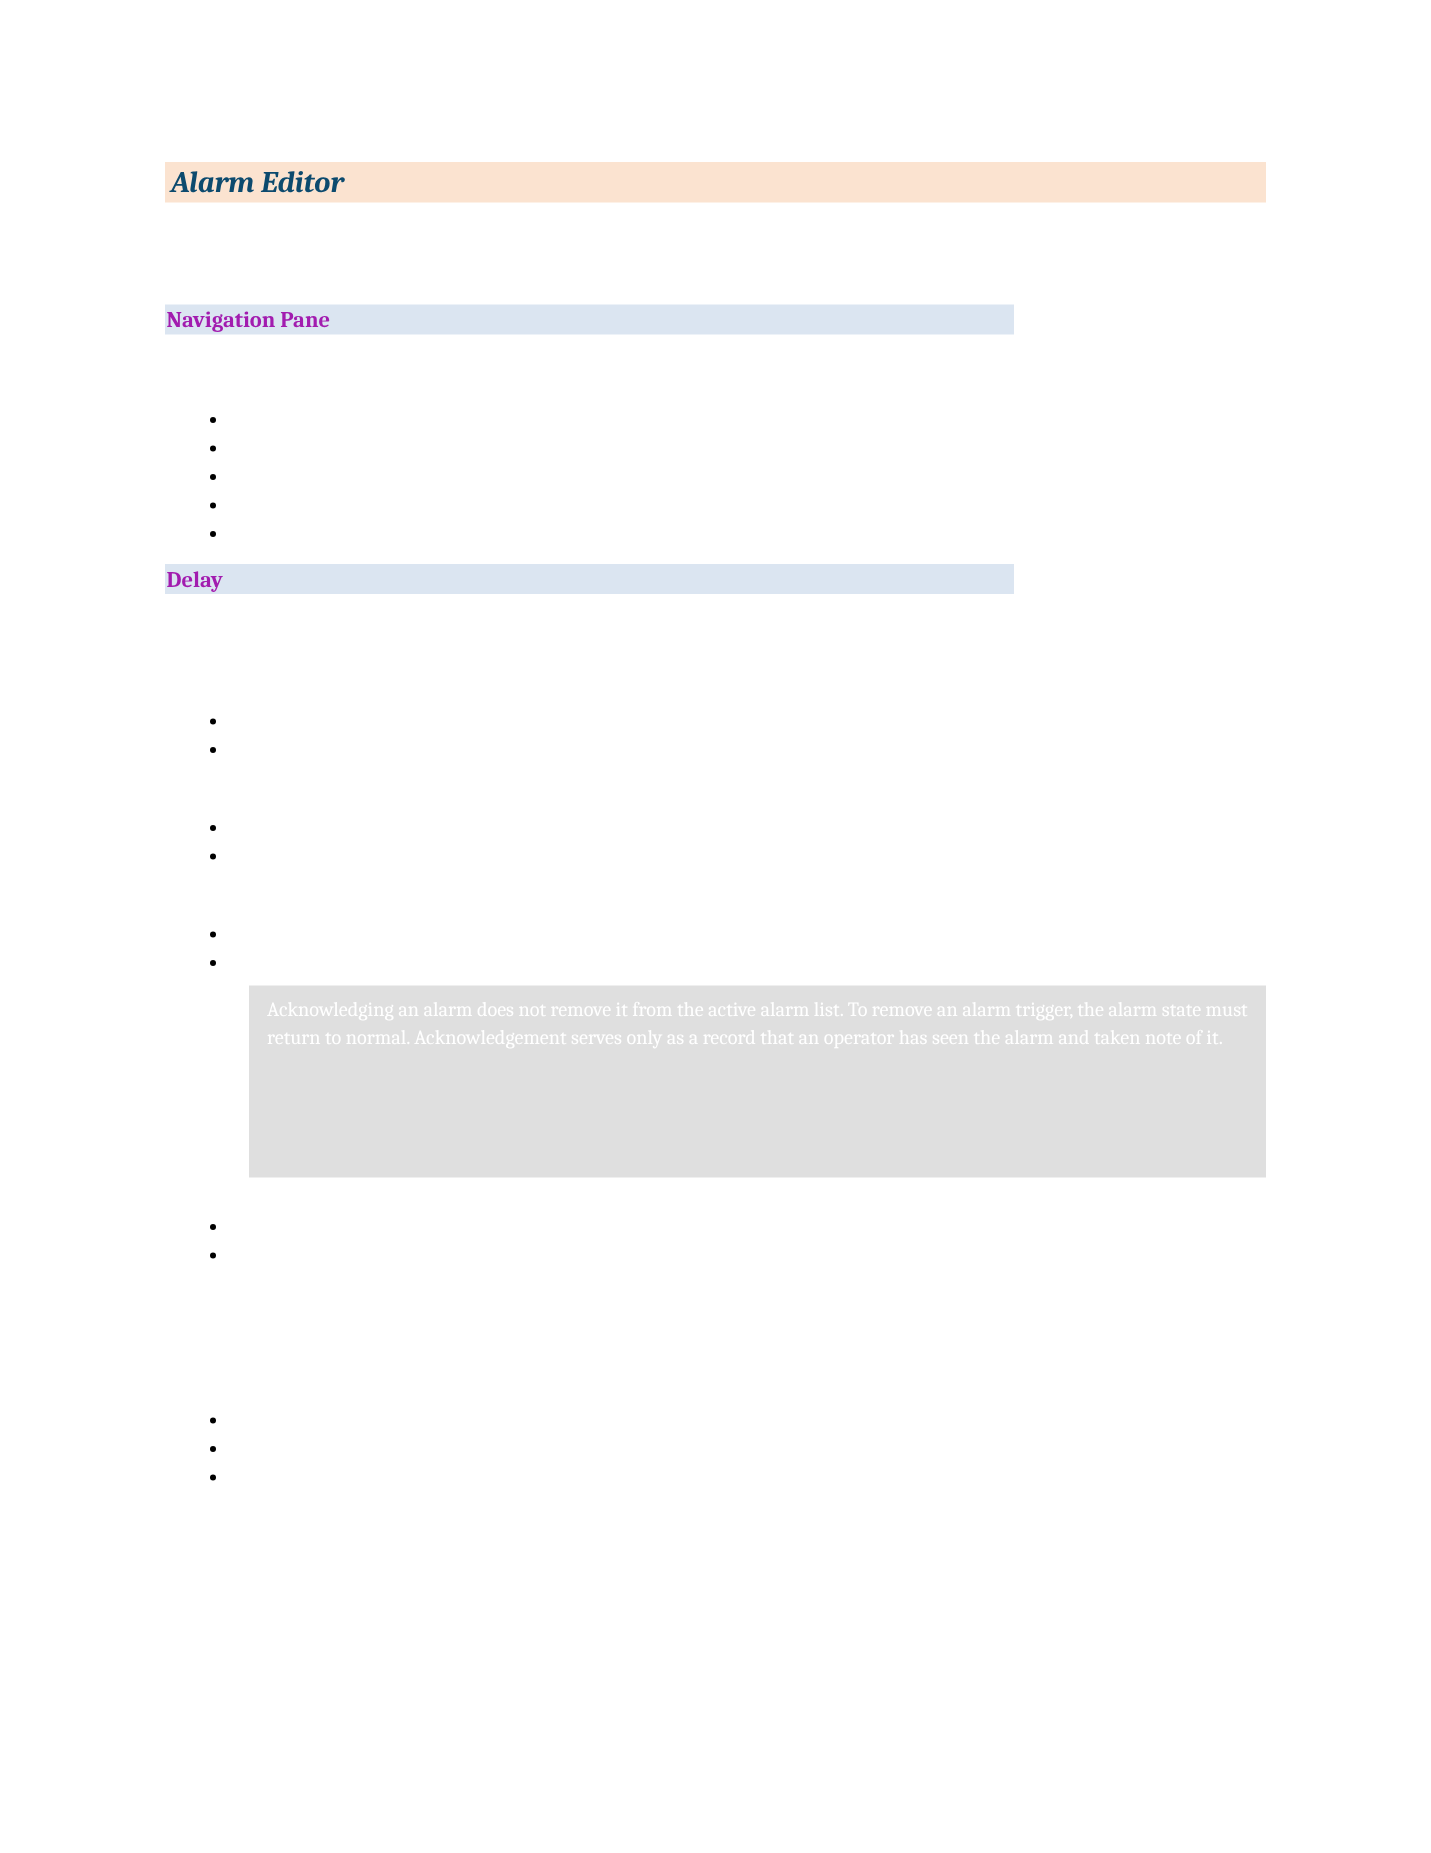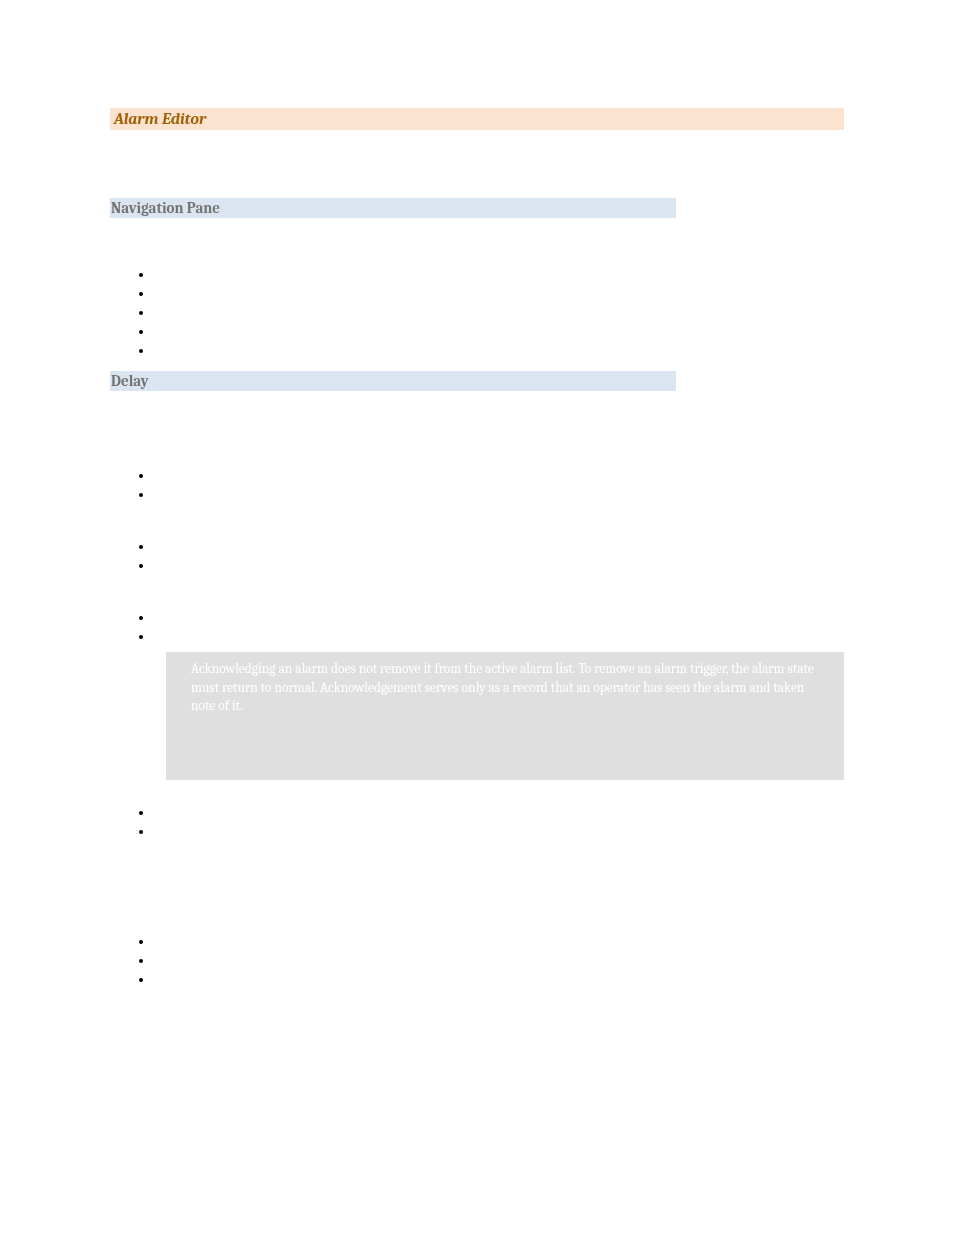--- a/index.html
+++ b/index.html
@@ -10,37 +10,37 @@
     font-family: Cambria, Georgia, 'Times New Roman', serif;
     position: relative;
   }
   .page {
     padding: 108px 110px 60px 110px;
   }
   .section-title {
     background: #fbe3d0;
     font-style: italic;
     font-weight: bold;
-    font-size: 16px;
-    color: #a16207;
+    font-size: 20px;
+    color: #0c4a6e;
     padding: 2px 4px;
     width: 100%;
   }
   .intro {
     margin-top: 22px;
     font-size: 13.5px;
     line-height: 1.35;
     color: #ffffff; 
   }
   .sub-header {
     background: #dbe5f1;
     height: 20px;
     width: 566px;
     margin-top: 10px;
-    color: #737373;
+    color: #a21caf;
     font-weight: bold;
     font-size: 15px;
     padding: 1px 0 0 1px;
   }
   .body-text {
     font-size: 13.5px;
     line-height: 1.4;
     color: #ffffff;
     margin-top: 4px;
   }
@@ -56,21 +56,21 @@
   }
   ul.bullets li span {
     color: #ffffff;
   }
   .grey-block {
     background: #dfdfdf;
     width: 678px;
     height: 128px;
     margin-left: 56px;
     margin-top: 4px;
-    padding: 8px 25px;
+    padding: 8px 12px;
     font-size: 13.5px;
     line-height: 1.35;
     color: #ffffff;
   }
   .dash {
     color: #000;
     font-weight: normal;
   }
   .li-inline .dash { display: inline; }
   .gap-small { height: 6px; }

